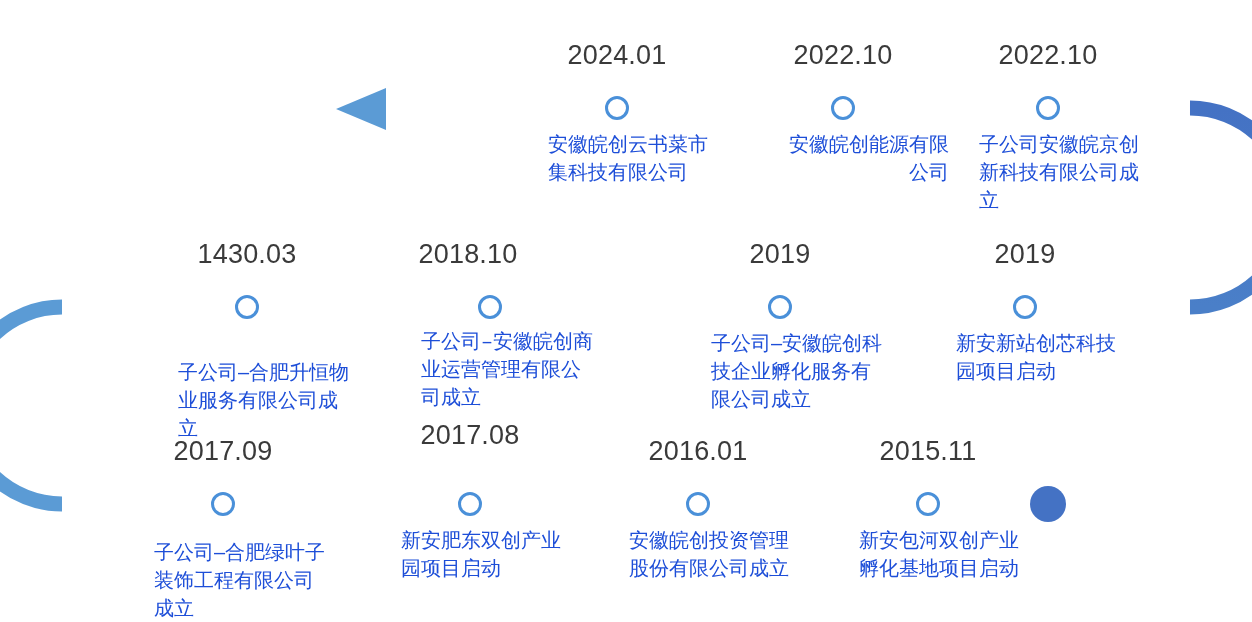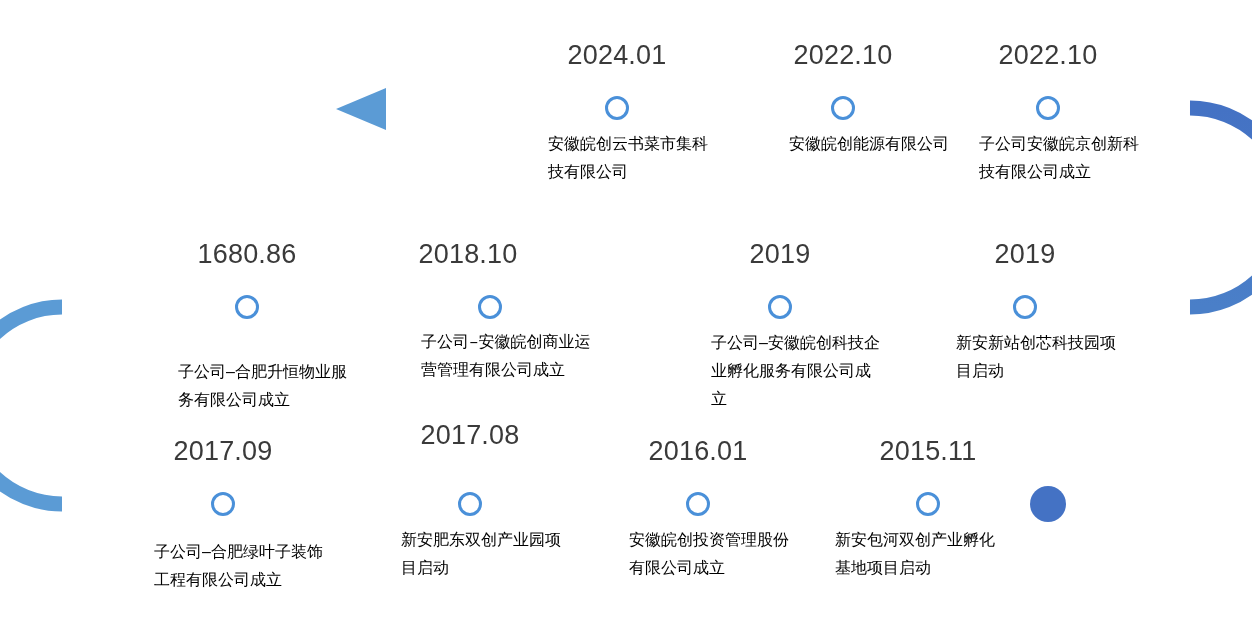--- a/index.html
+++ b/index.html
@@ -33,23 +33,23 @@
     width: 200px;
     text-align: center;
     font-size: 27px;
     font-weight: 400;
     color: #3a3a3a;
     letter-spacing: 0.2px;
     white-space: nowrap;
   }
   .event-desc {
     position: absolute;
-    font-size: 16px;
+    font-size: 20px;
     line-height: 28px;
-    color: #000000;
+    color: #1d4ed8;
     width: 175px;
   }
   .node-dot {
     position: absolute;
     width: 24px;
     height: 24px;
     margin-left: -12px;
     margin-top: -12px;
     border-radius: 50%;
     background: #ffffff;
@@ -104,21 +104,21 @@
       <div class="node-dot" style="left: 617px; top: 108px; border: 3.5px solid rgb(74, 144, 217);"></div>
       <div class="event-date" style="left: 517px; top: 40px;">2024.01</div>
       <div class="event-desc" style="left: 548px; top: 130px;">安徽皖创云书菜市集科技有限公司</div>
       <div class="node-dot" style="left: 843px; top: 108px; border: 3.5px solid rgb(74, 144, 217);"></div>
       <div class="event-date" style="left: 743px; top: 40px;">2022.10</div>
       <div class="event-desc" style="left: 774px; top: 130px; text-align: right;">安徽皖创能源有限公司</div>
       <div class="node-dot" style="left: 1048px; top: 108px; border: 3.5px solid rgb(74, 144, 217);"></div>
       <div class="event-date" style="left: 948px; top: 40px;">2022.10</div>
       <div class="event-desc" style="left: 979px; top: 130px;">子公司安徽皖京创新科技有限公司成立</div>
       <div class="node-dot" style="left: 247px; top: 307px; border: 3.5px solid rgb(74, 144, 217);"></div>
-      <div class="event-date" style="left: 147px; top: 239px;">1680.86</div>
+      <div class="event-date" style="left: 147px; top: 239px;">1430.03</div>
       <div class="event-desc" style="left: 178px; top: 329px; margin-top: 29px;">子公司–合肥升恒物业服务有限公司成立</div>
       <div class="node-dot" style="left: 490px; top: 307px; border: 3.5px solid rgb(74, 144, 217);"></div>
       <div class="event-date" style="left: 368px; top: 239px;">2018.10</div>
       <div class="event-desc" style="left: 421px; top: 329px; font-family: Liberation Mono, monospace;">子公司–安徽皖创商业运营管理有限公司成立</div>
       <div class="node-dot" style="left: 780px; top: 307px; border: 3.5px solid rgb(74, 144, 217);"></div>
       <div class="event-date" style="left: 680px; top: 239px;">2019</div>
       <div class="event-desc" style="left: 711px; top: 329px;">子公司–安徽皖创科技企业孵化服务有限公司成立</div>
       <div class="node-dot" style="left: 1025px; top: 307px; border: 3.5px solid rgb(74, 144, 217);"></div>
       <div class="event-date" style="left: 925px; top: 239px;">2019</div>
       <div class="event-desc" style="left: 956px; top: 329px;">新安新站创芯科技园项目启动</div>
@@ -126,16 +126,16 @@
       <div class="event-date" style="left: 123px; top: 436px;">2017.09</div>
       <div class="event-desc" style="left: 154px; top: 526px; margin-top: 12px;">子公司–合肥绿叶子装饰工程有限公司成立</div>
       <div class="node-dot" style="left: 470px; top: 504px; border: 3.5px solid rgb(74, 144, 217);"></div>
       <div class="event-date" style="left: 370px; top: 420px;">2017.08</div>
       <div class="event-desc" style="left: 401px; top: 526px;">新安肥东双创产业园项目启动</div>
       <div class="node-dot" style="left: 698px; top: 504px; border: 3.5px solid rgb(74, 144, 217);"></div>
       <div class="event-date" style="left: 598px; top: 436px;">2016.01</div>
       <div class="event-desc" style="left: 629px; top: 526px;">安徽皖创投资管理股份有限公司成立</div>
       <div class="node-dot" style="left: 928px; top: 504px; border: 3.5px solid rgb(74, 144, 217);"></div>
       <div class="event-date" style="left: 828px; top: 436px;">2015.11</div>
-      <div class="event-desc" style="left: 835px; top: 526px;">新安包河双创产业孵化基地项目启动</div>
+      <div class="event-desc" style="left: 859px; top: 526px;">新安包河双创产业孵化基地项目启动</div>
     </div>
 
 </div>
 
 </body></html>

